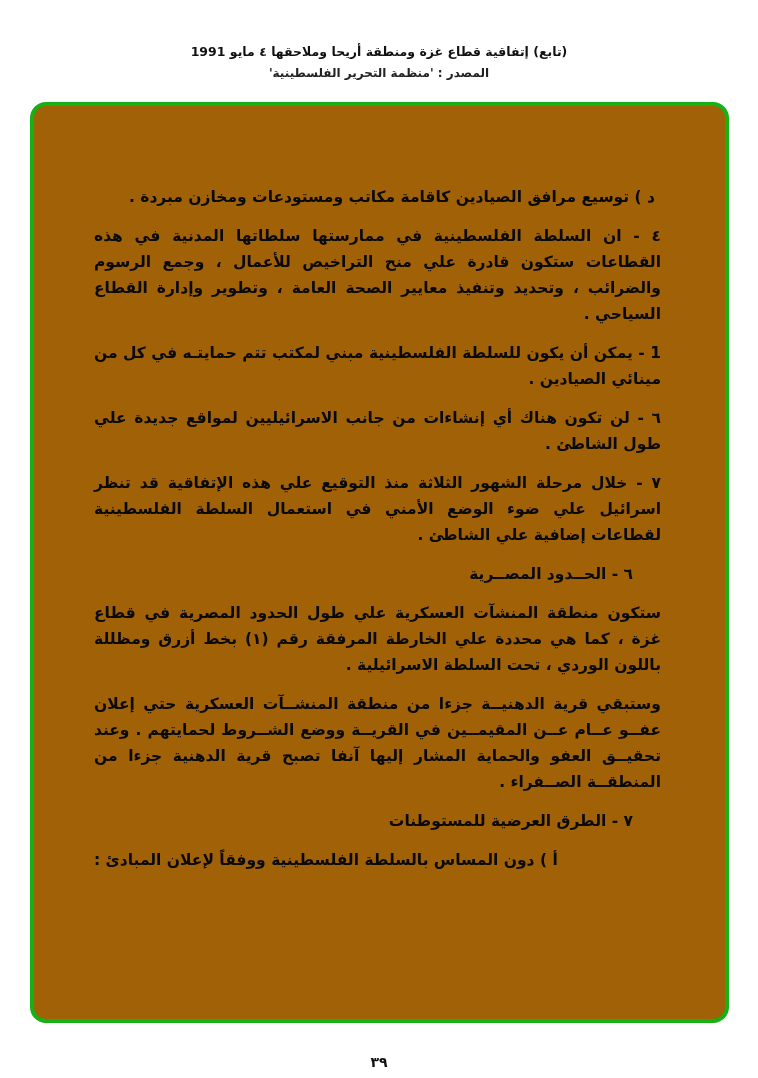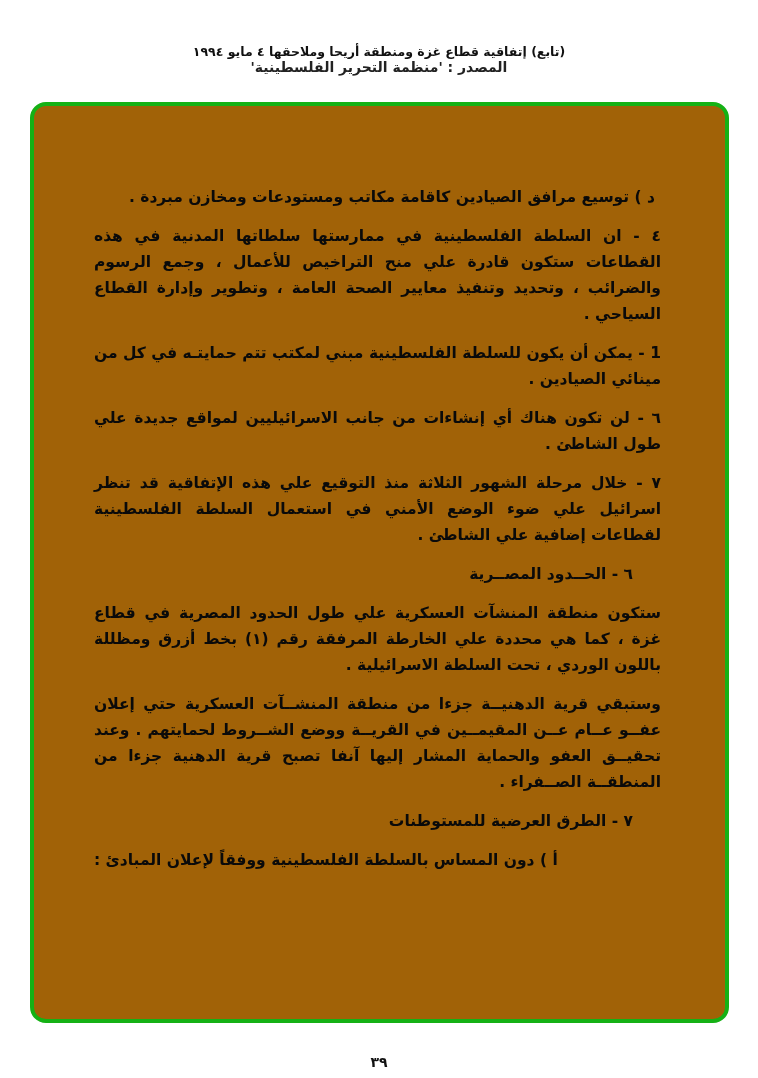--- a/index.html
+++ b/index.html
@@ -25,22 +25,23 @@
     text-align: center;
     direction: rtl;
     color: #111111;
   }
   .doc-header .line1 {
     font-size: 12.5px;
     font-weight: bold;
     letter-spacing: 0.5px;
   }
   .doc-header .line2 {
-    font-size: 14px;
+    font-size: 12px;
     font-weight: bold;
+    margin-top: 7px;
     color: #222222;
   }
   .frame {
     position: absolute;
     left: 30px;
     top: 102px;
     width: 699px;
     height: 921px;
     border: 4px solid #15b115;
     border-radius: 16px;
@@ -82,21 +83,21 @@
     color: #111111;
     margin-top: 18px;
   }
 </style>
 </head>
 <body>
 
 <div class="page">
 
   <div class="doc-header">
-    <div class="line1">(تابع) إتفاقية قطاع غزة ومنطقة أريحا وملاحقها ٤ مايو ١٩٩٤</div>
+    <div class="line1">(تابع) إتفاقية قطاع غزة ومنطقة أريحا وملاحقها ٤ مايو 1991</div>
     <div class="line2">المصدر :  'منظمة التحرير الفلسطينية'</div>
   </div>
 
   <div class="frame">
     <div class="content">
       <div class="para sub">د ) توسيع مرافق الصيادين كاقامة مكاتب ومستودعات ومخازن مبردة .</div>
       <div class="para">٤ - ان السلطة الفلسطينية في ممارستها سلطاتها المدنية في هذه القطاعات ستكون قادرة علي منح التراخيص للأعمال ، وجمع الرسوم والضرائب ، وتحديد وتنفيذ معايير الصحة العامة ، وتطوير وإدارة القطاع السياحي .</div>
       <div class="para">1 - يمكن أن يكون للسلطة الفلسطينية مبني لمكتب تتم حمايتـه في كل من مينائي الصيادين .</div>
       <div class="para">٦ - لن تكون هناك أي إنشاءات من جانب الاسرائيليين لمواقع جديدة علي طول الشاطئ .</div>
       <div class="para">٧ - خلال مرحلة الشهور الثلاثة منذ التوقيع علي هذه الإتفاقية قد تنظر اسرائيل علي ضوء الوضع الأمني في استعمال السلطة الفلسطينية لقطاعات إضافية علي الشاطئ .</div>

